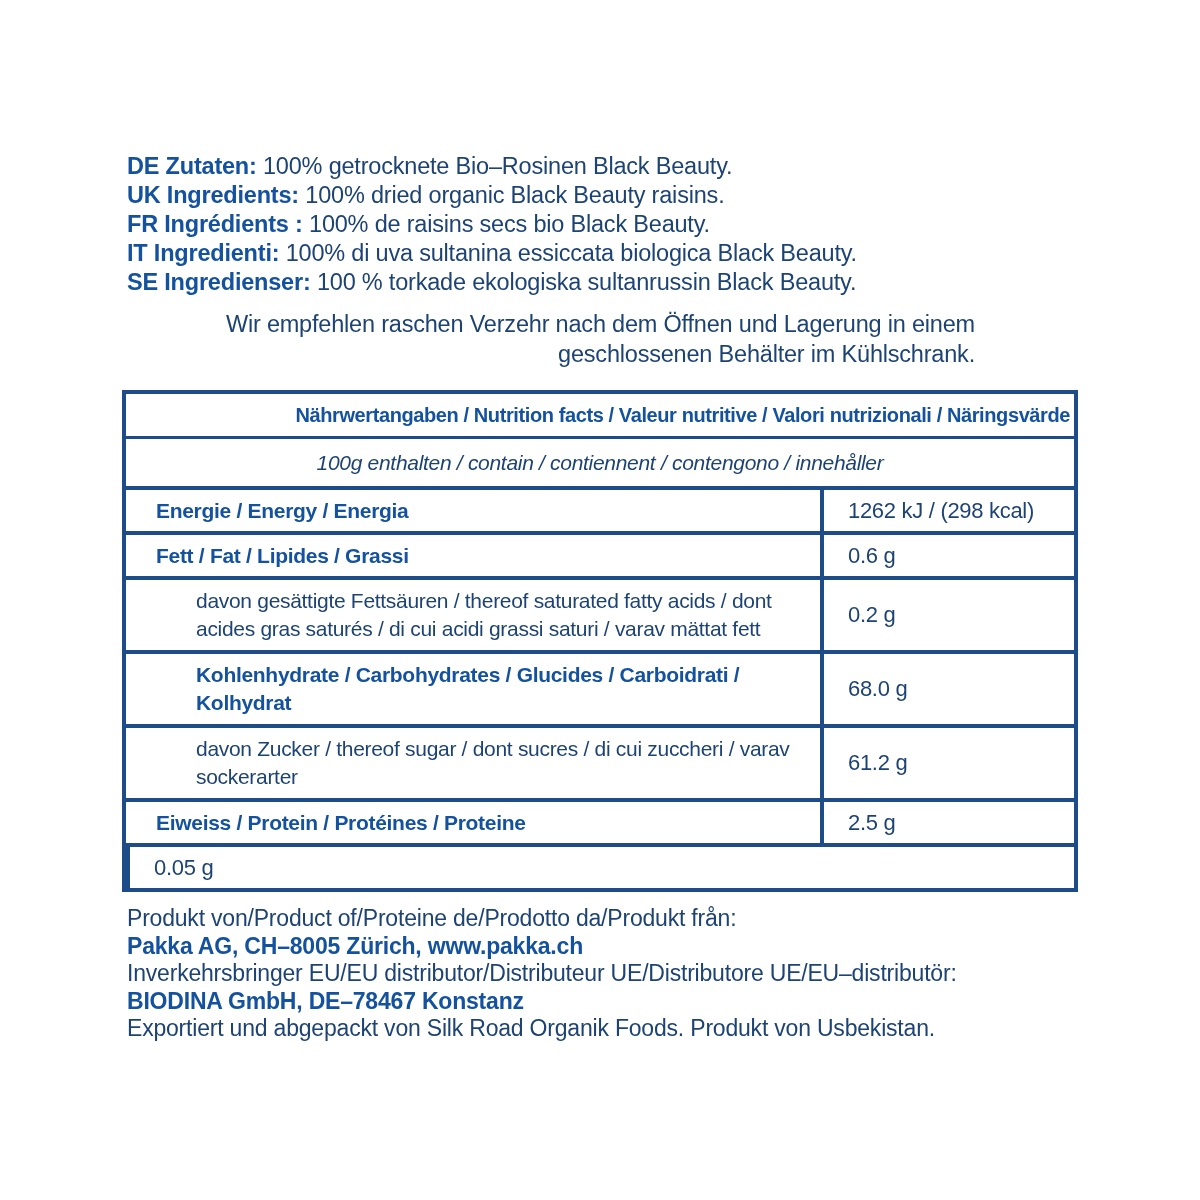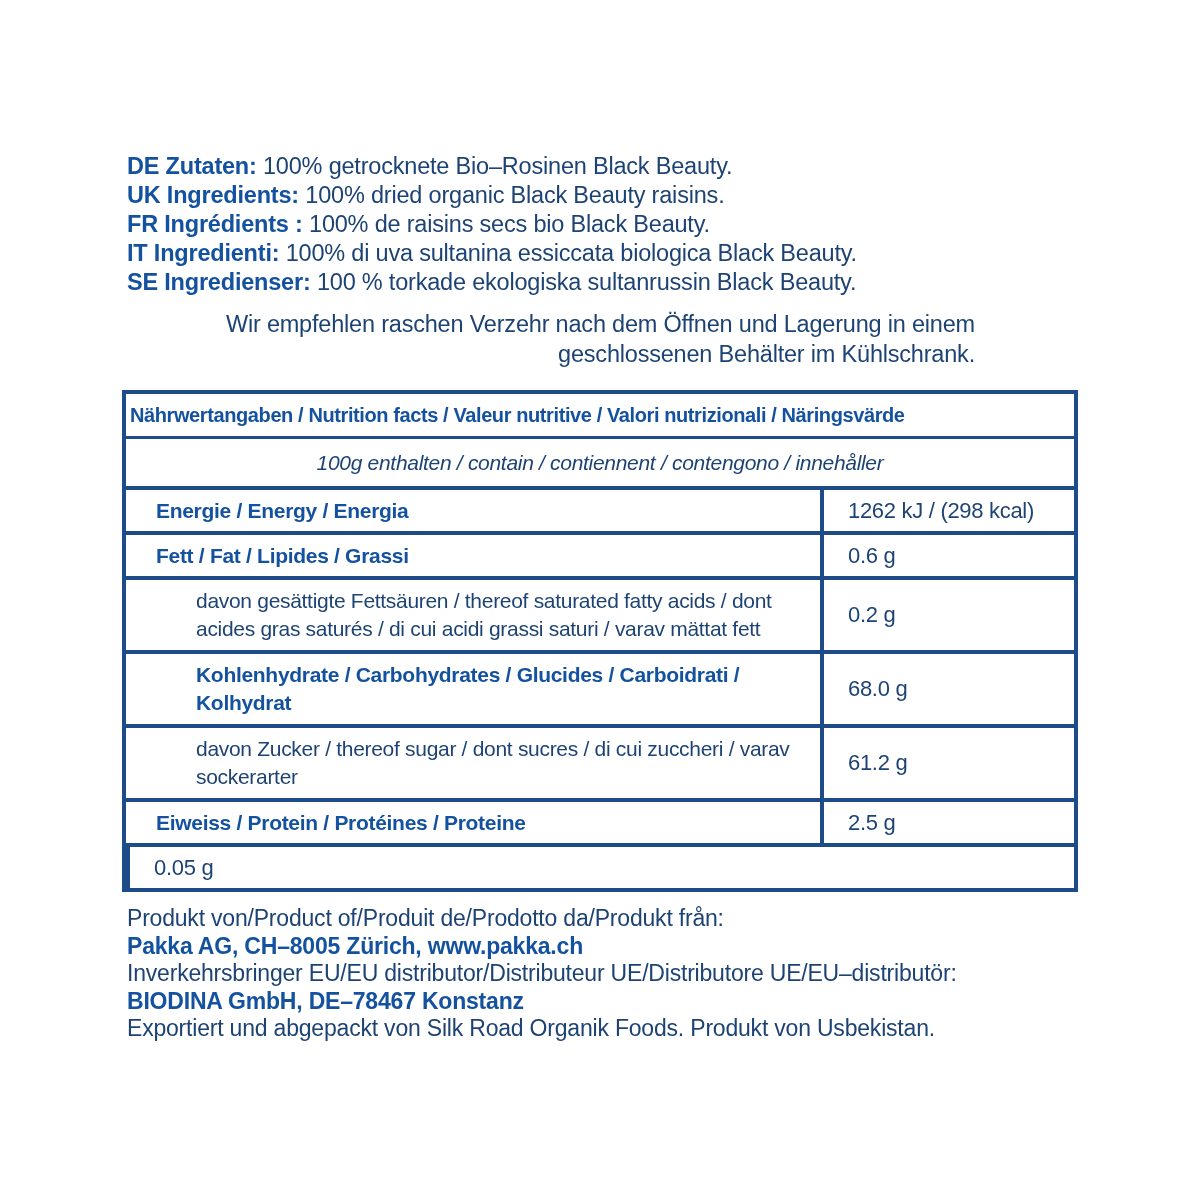--- a/index.html
+++ b/index.html
@@ -23,21 +23,21 @@
     font-size:23.5px;line-height:30px;color:#1d4374;letter-spacing:-0.2px;text-align:right;
   }
 
   
   #nutrition-table{
     position:absolute;left:122px;top:390px;width:956px;
     border:4px solid #1d4c88;box-sizing:border-box;
     color:#1d4374;letter-spacing:-0.3px;
   }
   .nt-title{
-    text-align:left;font-weight:700;color:#1452a0;
+    text-align:right;font-weight:700;color:#1452a0;
     font-size:20px;letter-spacing:-0.4px;white-space:nowrap;
     padding:10px 4px 9px 4px;border-bottom:3px solid #1d4c88;
   }
   .nt-sub{
     text-align:center;font-size:21px;color:#1d4374;
     padding:12px 4px 11px 4px;border-bottom:4px solid #1d4c88;font-style:italic;
   }
   .nt-row{display:flex;border-bottom:4px solid #1d4c88;justify-content:space-between;}
   .nt-row:last-child{border-bottom:none;}
   .nt-label{
@@ -102,18 +102,18 @@
   <div class="nt-row h1">
     <div class="nt-label b">Eiweiss / Protein / Protéines / Proteine</div>
     <div class="nt-value">2.5 g</div>
   </div>
   <div class="nt-row h1">
     <div class="nt-value">0.05 g</div>
   </div>
 </div>
 
 <div id="footer">
-  <div class="ft-line">Produkt von/Product of/Produit de/Prodotto da/Produkt från:</div>
+  <div class="ft-line">Produkt von/Product of/Proteine de/Prodotto da/Produkt från:</div>
   <div class="ft-line b">Pakka AG, CH–8005 Zürich, www.pakka.ch</div>
   <div class="ft-line">Inverkehrsbringer EU/EU distributor/Distributeur UE/Distributore UE/EU–distributör:</div>
   <div class="ft-line b">BIODINA GmbH, DE–78467 Konstanz</div>
   <div class="ft-line">Exportiert und abgepackt von Silk Road Organik Foods. Produkt von Usbekistan.</div>
 </div>
 
 </body></html>

